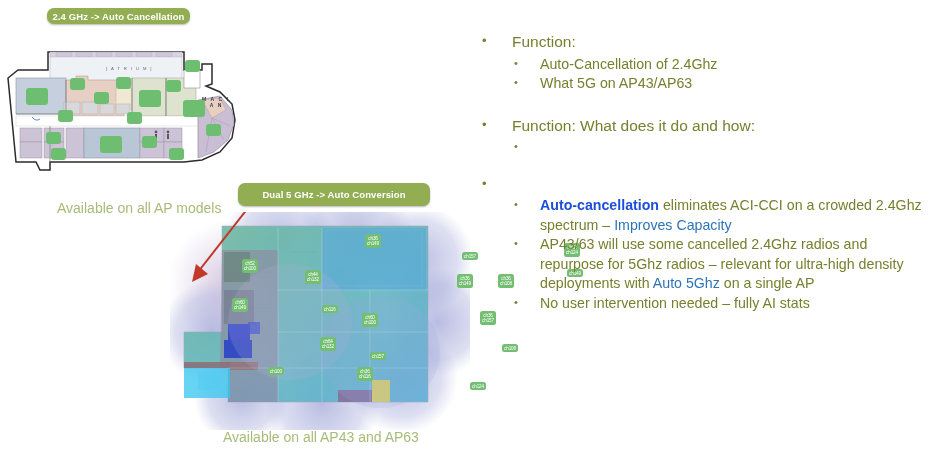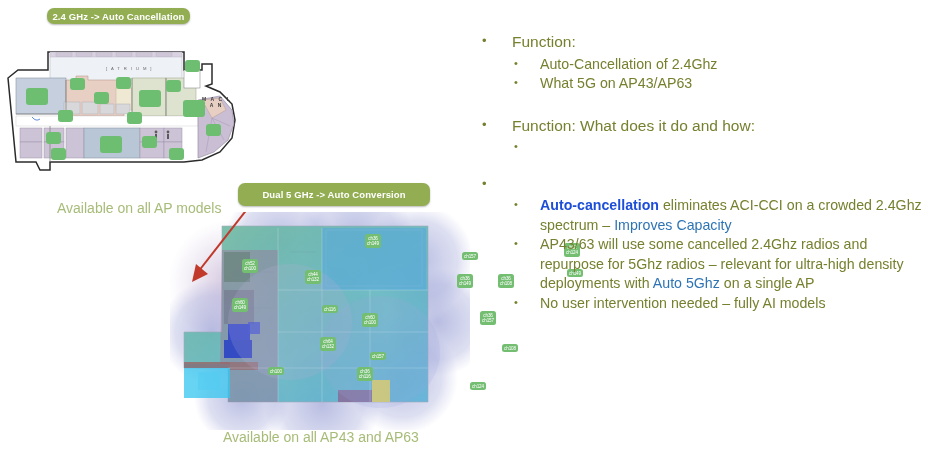--- a/index.html
+++ b/index.html
@@ -358,17 +358,17 @@
         <span class="tx"><b class="hl">Auto-cancellation</b><span> eliminates ACI-CCI on a crowded 2.4Ghz spectrum – </span><span class="hl">Improves Capacity</span></span>
       </div>
 
       <div class="l2">
         <span class="bu">•</span>
         <span class="tx"><span>AP43/63 will use some cancelled 2.4Ghz radios and repurpose for 5Ghz radios – relevant for ultra-high density deployments with </span><span class="hl">Auto 5Ghz</span><span> on a single AP</span></span>
       </div>
 
       <div class="l2">
         <span class="bu">•</span>
-        <span class="tx">No user intervention needed – fully AI models</span>
+        <span class="tx">No user intervention needed – fully AI stats</span>
       </div>
     </div>
   </div>
 </div>
 
 </body></html>

